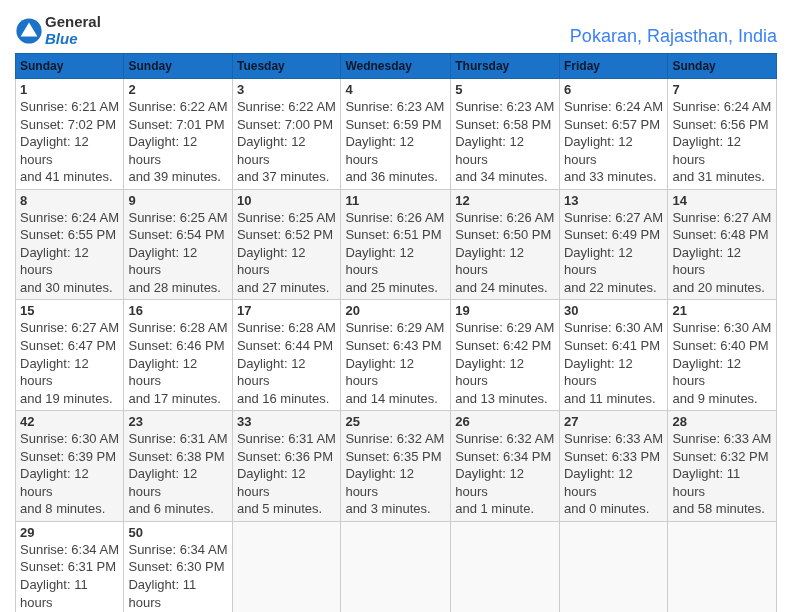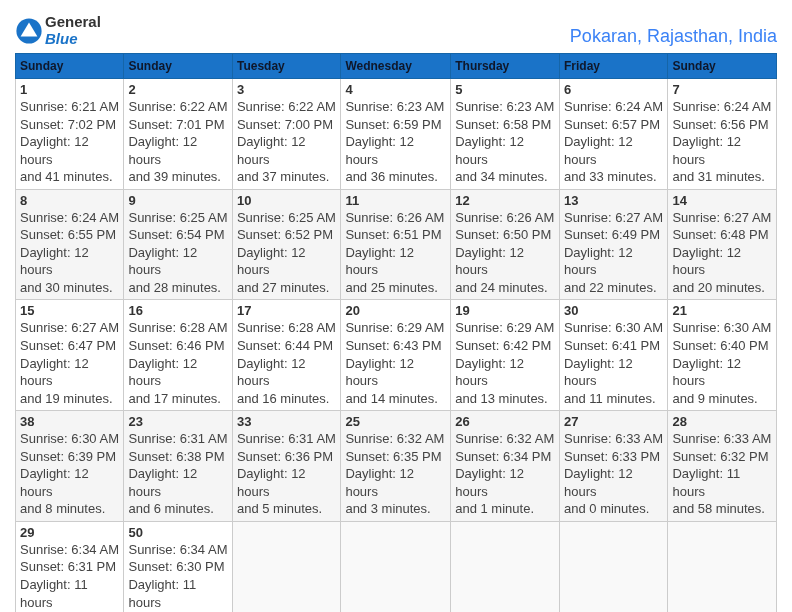--- a/index.html
+++ b/index.html
@@ -266,21 +266,21 @@
           <td>
             <span class="day-number">21</span>
             <div class="day-info" style="white-space: pre-line;">Sunrise: 6:30 AM
 Sunset: 6:40 PM
 Daylight: 12 hours
 and 9 minutes.</div>
           </td>
         </tr>
         <tr>
           <td>
-            <span class="day-number">38</span>
+            <span class="day-number">42</span>
             <div class="day-info" style="white-space: pre-line;">Sunrise: 6:30 AM
 Sunset: 6:39 PM
 Daylight: 12 hours
 and 8 minutes.</div>
           </td>
           <td>
             <span class="day-number">23</span>
             <div class="day-info" style="white-space: pre-line;">Sunrise: 6:31 AM
 Sunset: 6:38 PM
 Daylight: 12 hours

